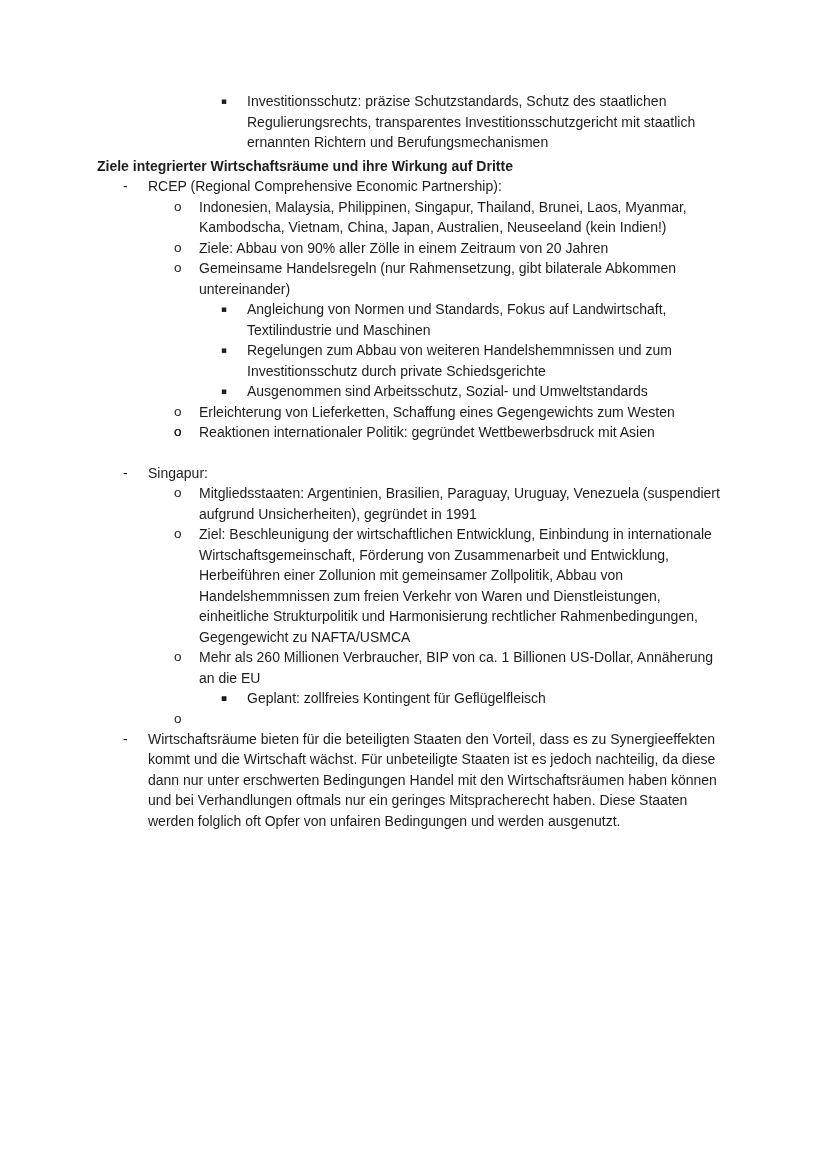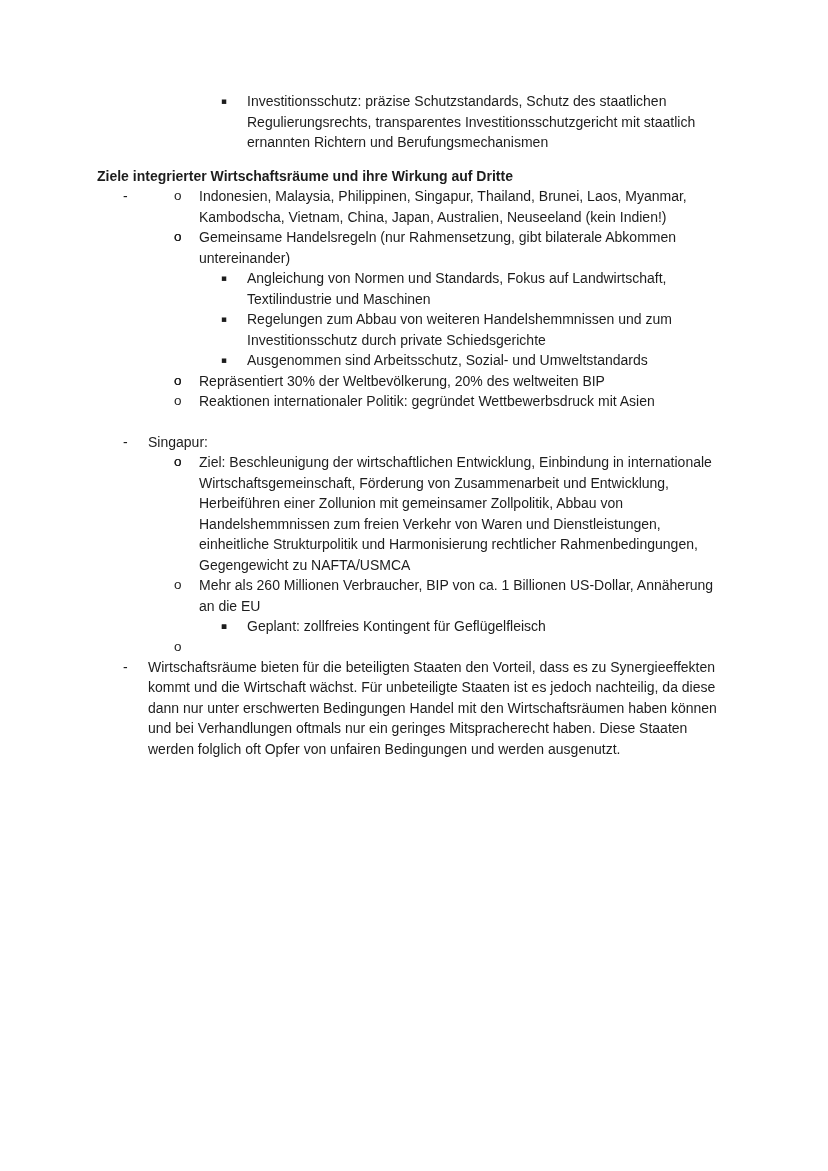--- a/index.html
+++ b/index.html
@@ -15,21 +15,21 @@
     background: #ffffff;
     padding: 91px 97px 40px 97px;
     font-family: "Liberation Sans", sans-serif;
     font-size: 14px;
     line-height: 20.5px;
     color: #1d1d1d;
     overflow: hidden;
   }
   .doc-heading {
     font-weight: bold;
-    margin-top: 13px;
+    margin-top: 3px;
   }
   .li {
     position: relative;
   }
   .li .marker {
     position: absolute;
     top: 0;
   }
   .lvl1 { padding-left: 51px; }
   .lvl1 > .marker { left: 26px; }
@@ -54,62 +54,65 @@
 
   <div class="li lvl3">
     <span class="marker marker-square">▪</span>
     <span class="text">Investitionsschutz: präzise Schutzstandards, Schutz des staatlichen Regulierungsrechts, transparentes Investitionsschutzgericht mit staatlich ernannten Richtern und Berufungsmechanismen</span>
   </div>
 
   <div class="doc-heading">Ziele integrierter Wirtschaftsräume und ihre Wirkung auf Dritte</div>
 
   <div class="li lvl1">
     <span class="marker">-</span>
+    <span class="text">RCEP (Regional Comprehensive Economic  Partnership):</span>
   </div>
   <div class="li lvl2">
     <span class="marker marker-circle">o</span>
     <span class="text">Indonesien, Malaysia, Philippinen, Singapur, Thailand, Brunei, Laos, Myanmar, Kambodscha, Vietnam, China, Japan, Australien, Neuseeland (kein Indien!)</span>
   </div>
   <div class="li lvl2">
     <span class="marker marker-circle">o</span>
+    <span class="text">Ziele: Abbau von 90% aller Zölle in einem Zeitraum von 20 Jahren</span>
   </div>
   <div class="li lvl2">
     <span class="marker marker-circle">o</span>
     <span class="text">Gemeinsame Handelsregeln (nur Rahmensetzung, gibt bilaterale Abkommen untereinander)</span>
   </div>
   <div class="li lvl3">
     <span class="marker marker-square">▪</span>
     <span class="text">Angleichung von Normen und Standards, Fokus auf Landwirtschaft, Textilindustrie und Maschinen</span>
   </div>
   <div class="li lvl3">
     <span class="marker marker-square">▪</span>
     <span class="text">Regelungen zum Abbau von weiteren Handelshemmnissen und zum Investitionsschutz durch private Schiedsgerichte</span>
   </div>
   <div class="li lvl3">
     <span class="marker marker-square">▪</span>
     <span class="text">Ausgenommen sind Arbeitsschutz, Sozial- und Umweltstandards</span>
   </div>
   <div class="li lvl2">
     <span class="marker marker-circle">o</span>
+    <span class="text">Erleichterung von Lieferketten, Schaffung eines Gegengewichts zum Westen</span>
   </div>
   <div class="li lvl2">
     <span class="marker marker-circle">o</span>
-    <span class="text">Repräsentiert 30% der Weltbevölkerung, 20% des weltweiten BIP</span>
   </div>
   <div class="li lvl2">
     <span class="marker marker-circle">o</span>
     <span class="text">Reaktionen internationaler Politik: gegründet Wettbewerbsdruck mit Asien</span>
   </div>
 
   <div class="li lvl1 mt">
     <span class="marker">-</span>
     <span class="text">Singapur:</span>
   </div>
   <div class="li lvl2">
     <span class="marker marker-circle">o</span>
+    <span class="text">Mitgliedsstaaten: Argentinien, Brasilien, Paraguay, Uruguay, Venezuela (suspendiert aufgrund Unsicherheiten), gegründet in 1991</span>
   </div>
   <div class="li lvl2">
     <span class="marker marker-circle">o</span>
     <span class="text">Ziel: Beschleunigung der wirtschaftlichen Entwicklung, Einbindung in internationale Wirtschaftsgemeinschaft, Förderung von Zusammenarbeit und Entwicklung, Herbeiführen einer Zollunion mit gemeinsamer Zollpolitik, Abbau von Handelshemmnissen zum freien Verkehr von Waren und Dienstleistungen, einheitliche Strukturpolitik und Harmonisierung rechtlicher Rahmenbedingungen, Gegengewicht zu NAFTA/USMCA</span>
   </div>
   <div class="li lvl2">
     <span class="marker marker-circle">o</span>
     <span class="text">Mehr als 260 Millionen Verbraucher, BIP von ca. 1 Billionen US-Dollar, Annäherung an die EU</span>
   </div>
   <div class="li lvl3">

